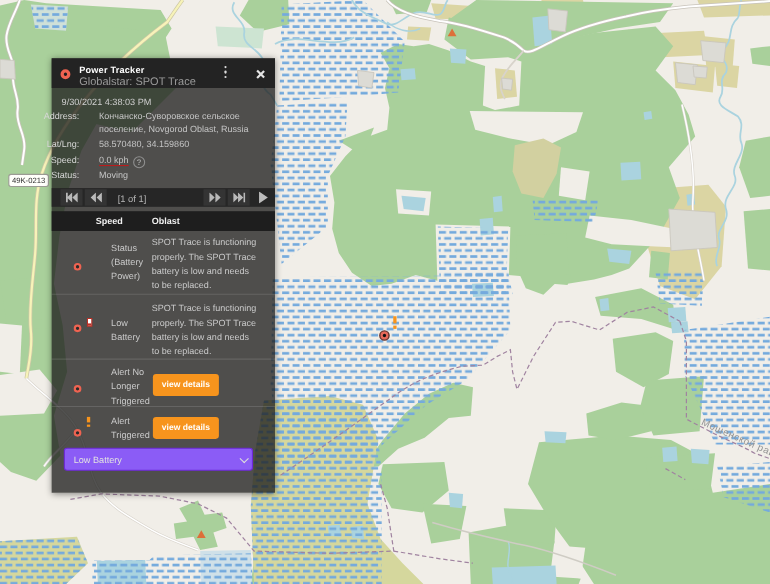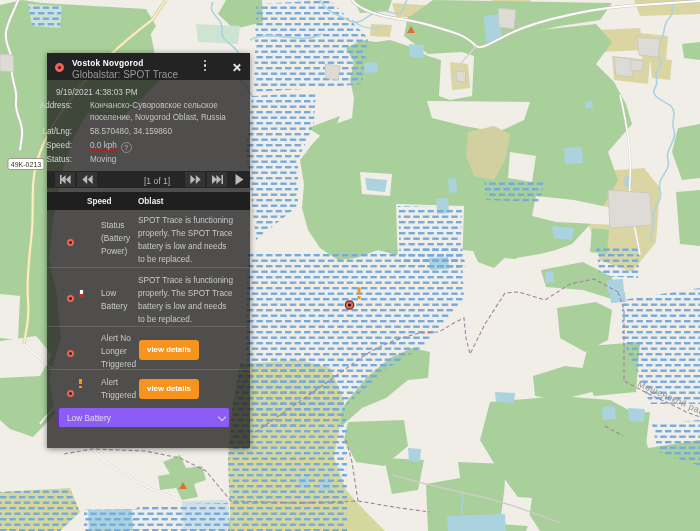--- a/index.html
+++ b/index.html
@@ -18,21 +18,21 @@
 .close:after{transform:rotate(-45deg)}
 .body{position:absolute;left:0;top:27px;width:203px;font-size:8.2px;color:#c9c9c9}
 .date{position:absolute;left:9px;top:6.5px;font-size:8.3px;color:#cfcfcf}
 .inf{position:absolute;left:0;width:203px;line-height:11.5px}
 .lbl{position:absolute;right:178px;font-weight:normal;color:#d6d6d6;white-space:nowrap}
 .val{position:absolute;left:43px;width:150px;color:#c4c4c4}
 .qm{display:inline-block;width:9px;height:9px;border:1px solid #8f8f8f;border-radius:50%;color:#9f9f9f;font-size:7.5px;line-height:9px;text-align:center;vertical-align:-1.5px;margin-left:4px;font-weight:bold}
 .kph{border-bottom:1px solid #b91c1c}
 .playbar{position:absolute;left:0;top:91px;width:203px;height:17px;background:#262626}
 .pbtn{position:absolute;top:1px;height:15px;width:20px;background:#343434;text-align:center}
-.pof{position:absolute;left:60px;top:4.5px;width:63px;text-align:right;color:#b5b5b5;font-size:8.5px}
+.pof{position:absolute;left:60px;top:4.5px;width:63px;text-align:left;color:#b5b5b5;font-size:8.5px}
 .thead{position:absolute;left:0;top:112px;width:203px;height:18px;background:#1e1e1e;color:#f0f0f0;font-weight:bold;font-size:8.2px}
 .thead .c1{position:absolute;left:40px;top:5px}
 .thead .c2{position:absolute;left:91px;top:5px}
 .trow{position:absolute;left:0;width:203px;border-top:1px solid rgba(255,255,255,0.13);box-sizing:border-box}
 .ring2{position:absolute;left:20px;width:3px;height:3px;border-radius:50%;background:#2a2a2a;border:2px solid #ef6351}
 .ev{position:absolute;left:54px;font-size:8.3px;color:#cacaca;line-height:13px}
 .dt{position:absolute;left:91px;font-size:8.2px;color:#cacaca;line-height:13px;width:104px}
 .obtn{position:absolute;left:92px;width:60px;height:20px;background:#f7941d;border-radius:3px;color:#fff;font-weight:bold;font-size:7.8px;text-align:center;line-height:20px}
 .dd{position:absolute;left:11px;top:327px;width:172px;height:21px;background:#8b5cf6;border:1px solid #6d28d9;border-radius:3px;box-sizing:border-box}
 .dd span{position:absolute;left:8px;top:5px;font-size:8.3px;color:#e2e2e2}
@@ -230,31 +230,31 @@
  <rect x="357.5" y="287.5" width="3" height="6.5" fill="#f7941d"></rect>
  <rect x="357.5" y="296" width="3" height="3" fill="#f7941d"></rect>
  <rect x="8" y="158.5" width="36" height="11" rx="2" fill="#fffffb" stroke="#9b9b94" stroke-width="1"></rect>
  <text x="26" y="166.5" font-size="7" fill="#333" text-anchor="middle" font-family="Liberation Sans,sans-serif">49K-0213</text>
  <text x="637" y="386" font-size="9" fill="#949494" transform="rotate(24 637 386)" font-family="Liberation Sans,sans-serif" letter-spacing="0.5">Мошенской район</text>
 </g>
 </svg>
 <div id="panel">
  <div class="hdr">
   <span class="ring"></span>
-  <div class="t1">Vostok Novgorod</div>
+  <div class="t1">Power Tracker</div>
   <div class="t2">Globalstar: SPOT Trace</div>
   <div class="kebab">
           <i></i>
           <i></i>
           <i></i>
         </div>
   <div class="close"></div>
  </div>
  <div class="body">
-  <div class="date">9/19/2021 4:38:03 PM</div>
+  <div class="date">9/30/2021 4:38:03 PM</div>
   <div class="inf" style="top:20px">
           <span class="lbl">Address:</span>
     <div class="val">Кончанско-Суворовское сельское<br>поселение, Novgorod Oblast, Russia</div>
         </div>
   <div class="inf" style="top:46px">
           <span class="lbl">Lat/Lng:</span>
           <div class="val">58.570480, 34.159860</div>
         </div>
   <div class="inf" style="top:60px">
           <span class="lbl">Speed:</span>

